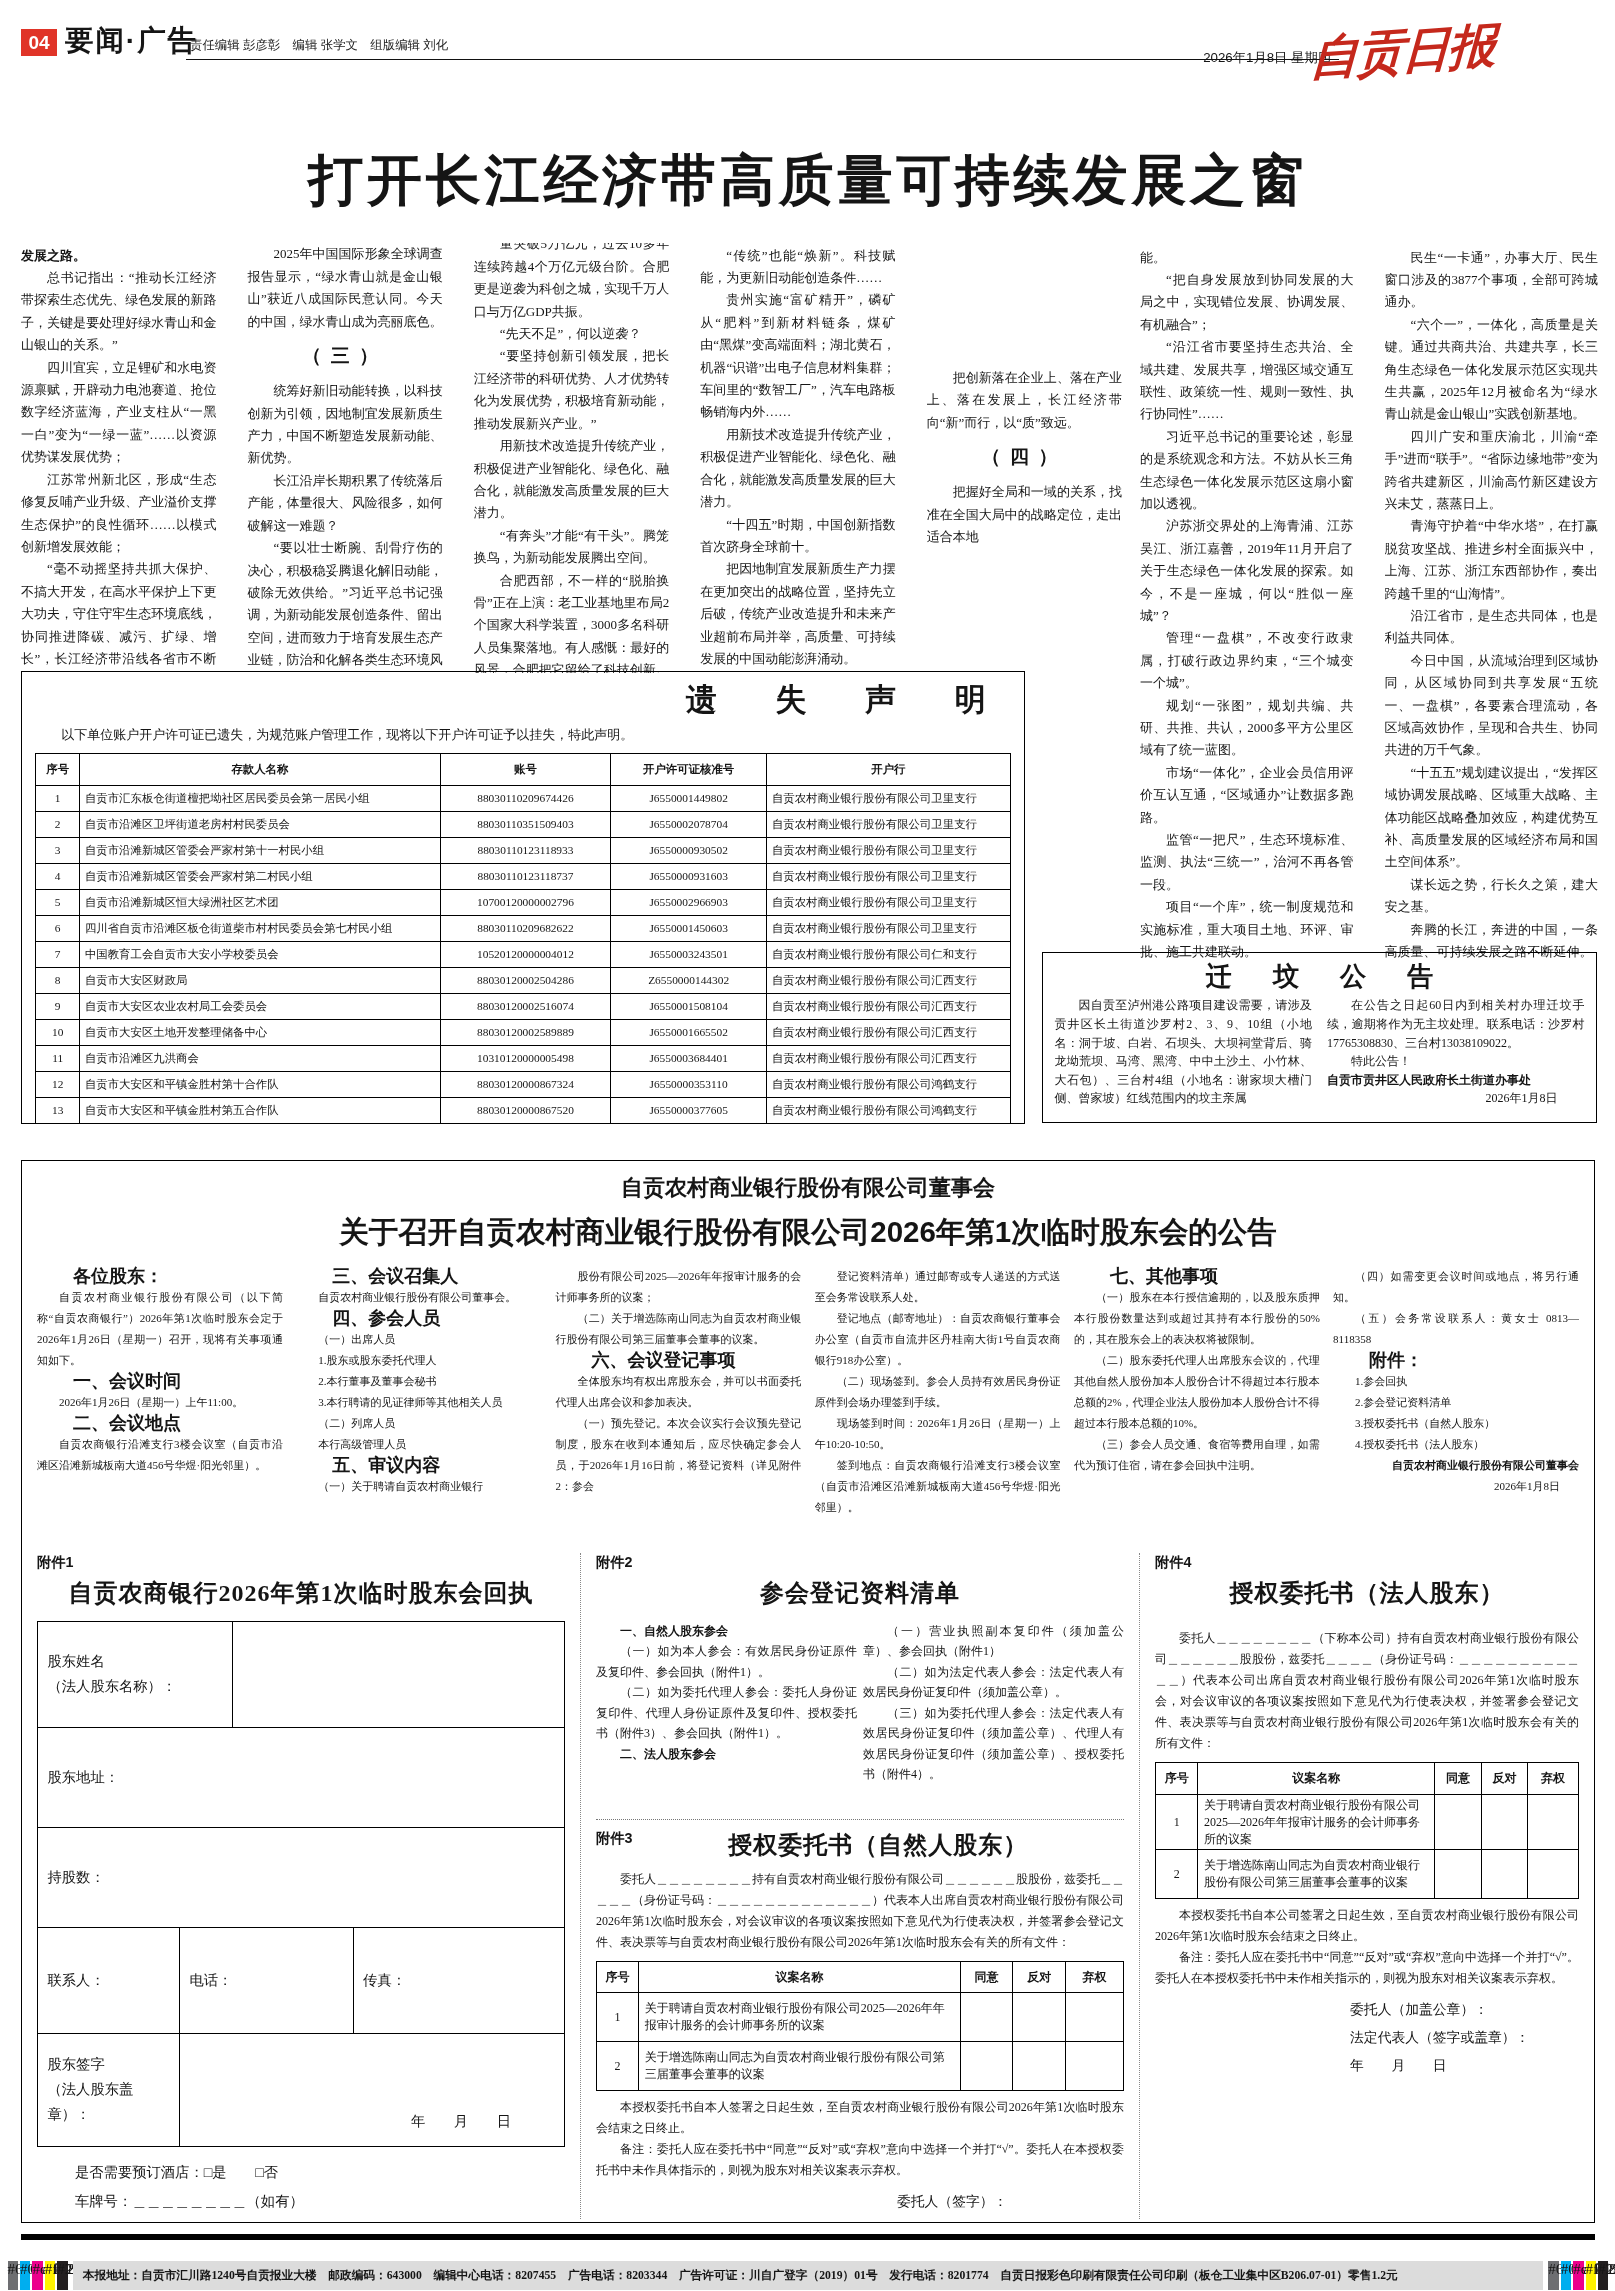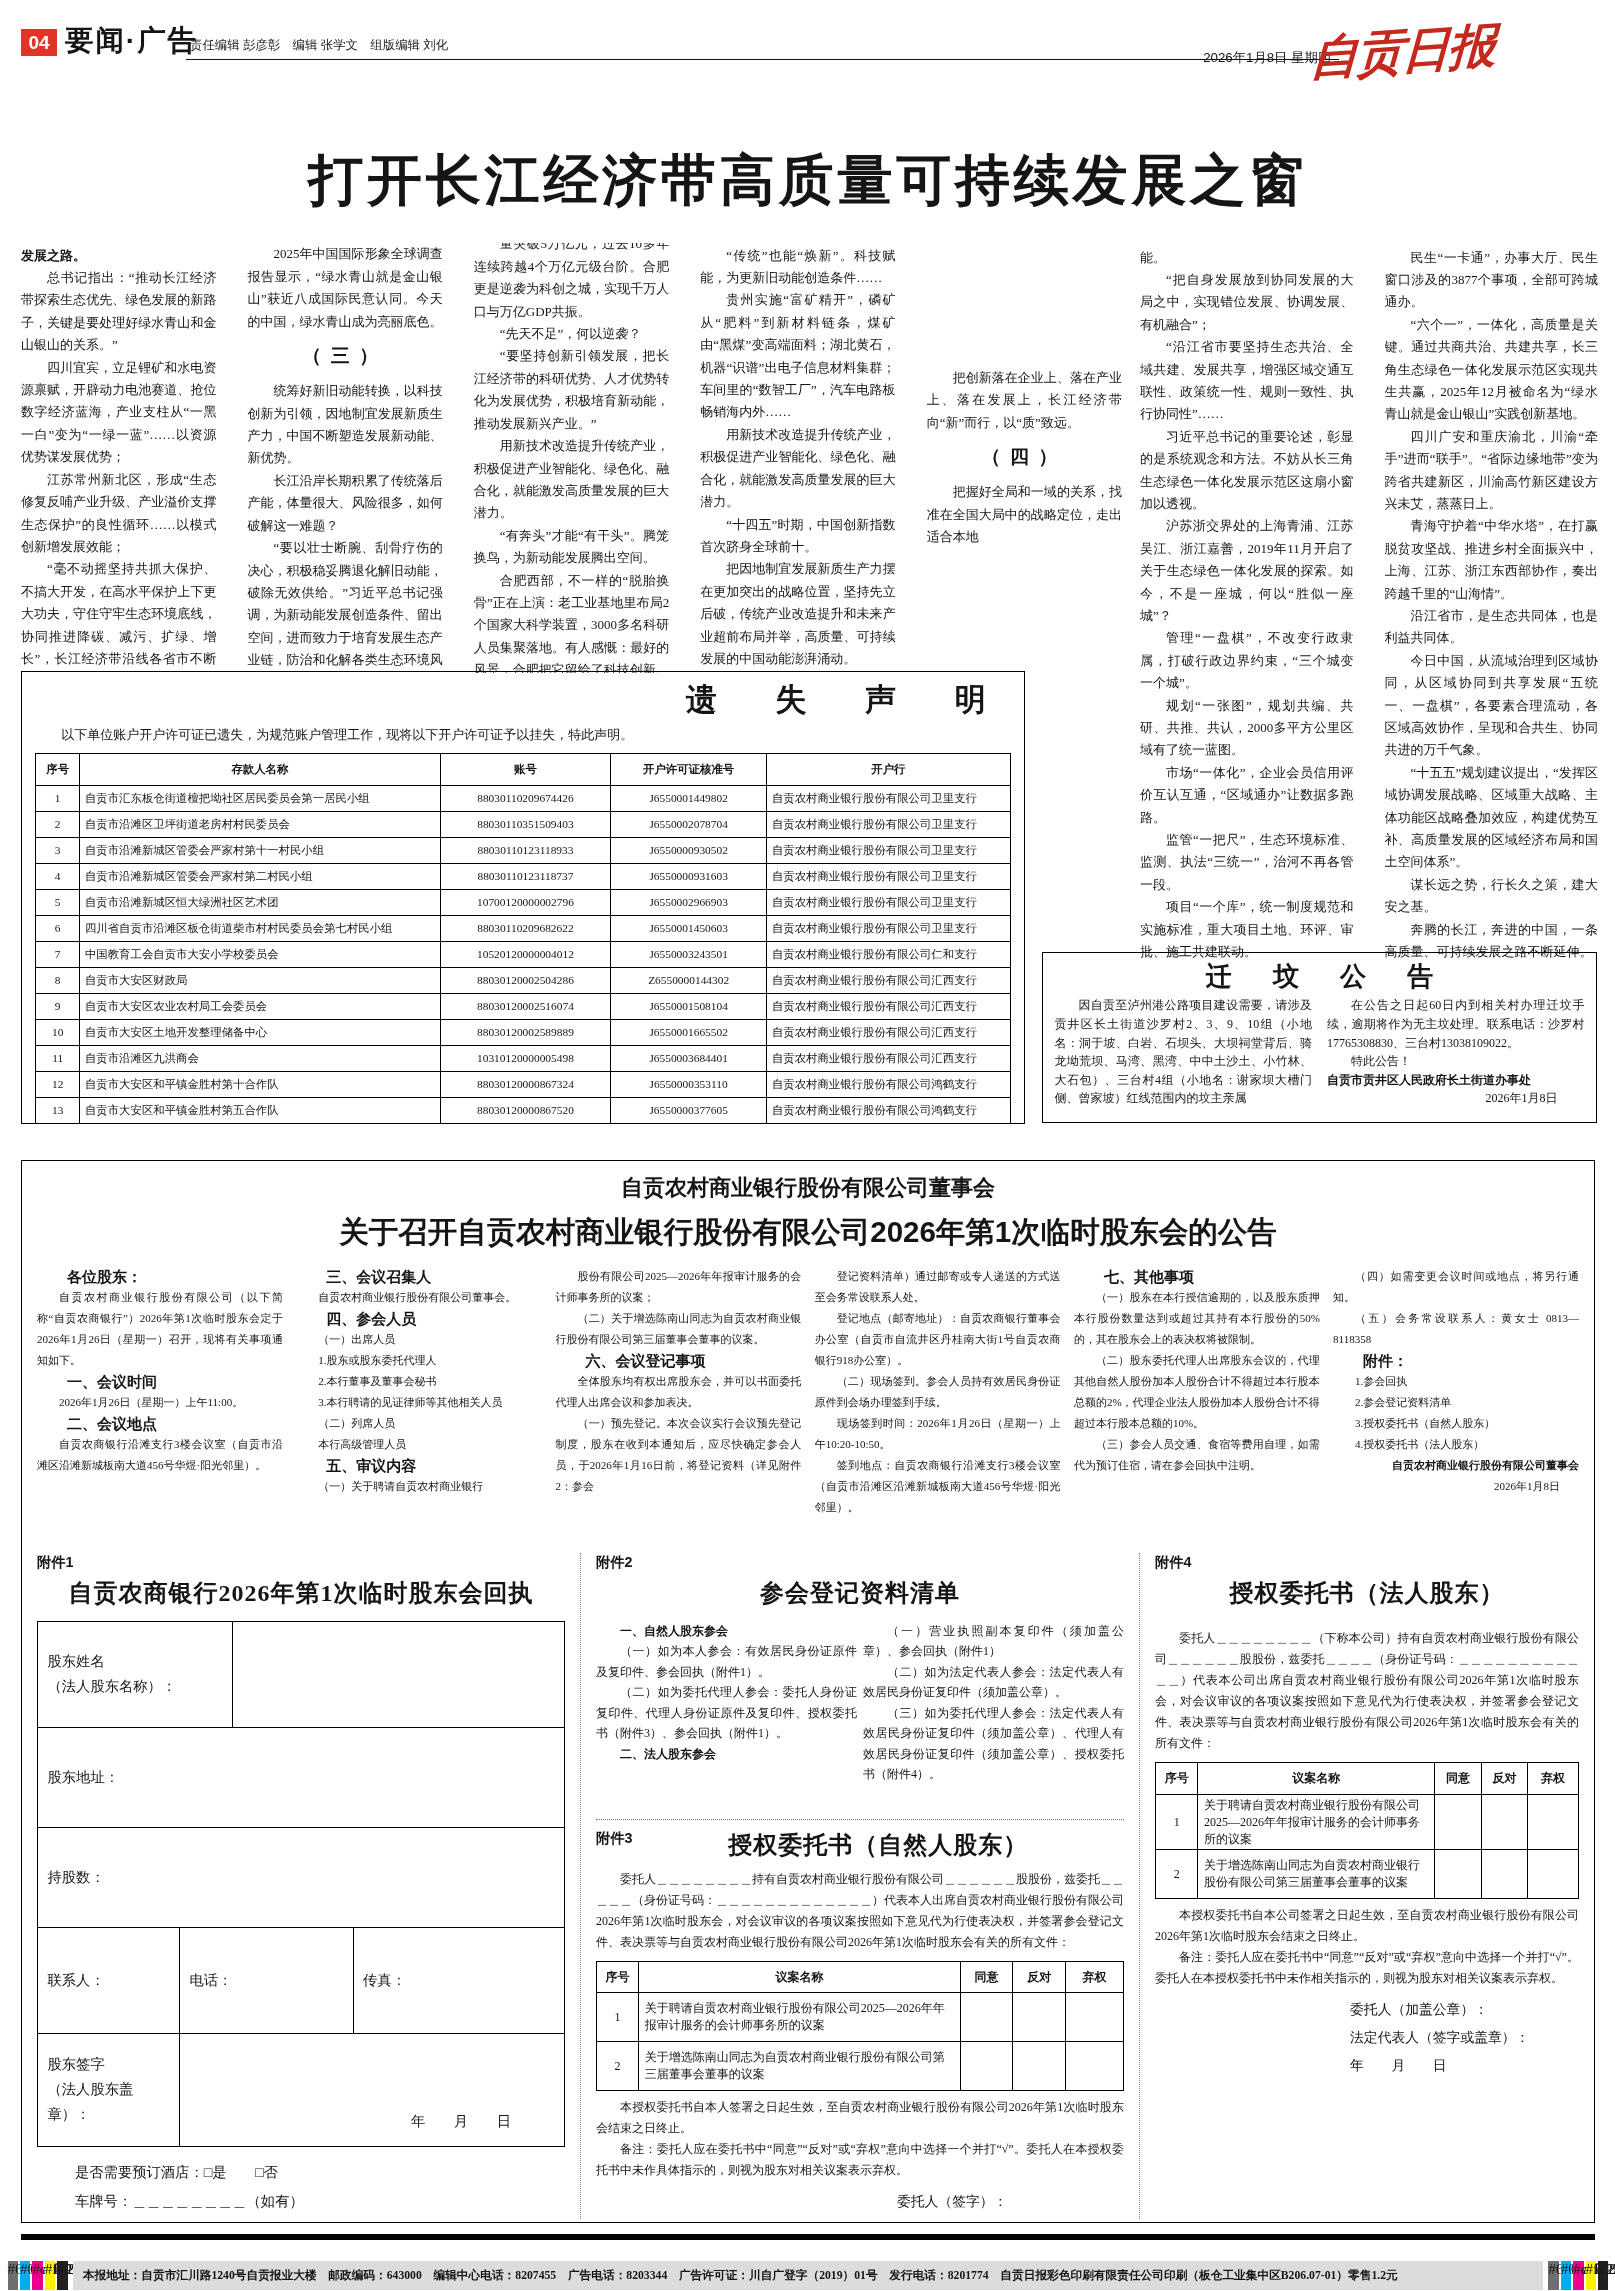--- a/index.html
+++ b/index.html
@@ -44,21 +44,21 @@
   .gcol p{margin:0;font-size:12px;line-height:18.6px;text-align:justify;text-indent:2em;}
   .gcol p.noind{text-indent:2em;}
   .gcol p.signer{font-weight:bold;text-indent:0;text-align:left;}
   .gcol p.gdate{text-align:right;text-indent:0;padding-right:27px;}
   
   .bank-box{margin:25px 21px 0;border:1.9px solid #000;padding:13.3px 15px 9.5px;box-sizing:border-box;height:1063px;overflow:hidden;}
   .bank-t1{text-align:center;font:900 22px/28.5px "Liberation Sans",sans-serif;}
   .bank-t2{text-align:center;font:900 29.5px/40px "Liberation Sans",sans-serif;margin-top:9.5px;}
   .bank-cols{display:flex;gap:13.3px;height:272px;margin-top:13.3px;overflow:hidden;}
   .bank-cols .col p{font-size:11px;line-height:21px;}
-  .bank-cols .col p.h{font-weight:bold;font-family:"Liberation Sans",sans-serif;font-size:15px;}
+  .bank-cols .col p.h{font-weight:bold;font-family:"Liberation Sans",sans-serif;font-size:18px;}
   .bank-cols .col p.right{text-align:right;text-indent:0;font-weight:bold;}
   .bank-cols .col p.rdate{text-align:right;text-indent:0;padding-right:19px;}
   
   .attach{display:flex;margin-top:15px;height:666px;overflow:hidden;}
   .attA{width:528px;padding-right:15px;}
   .attB{width:528px;border-left:1.9px dotted #888;padding:0 15px;}
   .attC{flex:1;border-left:1.9px dotted #888;padding-left:15px;}
   .att-label{font:bold 14.3px/19px "Liberation Sans",sans-serif;}
   .att-title{text-align:center;font:bold 24px/32px "Liberation Serif",serif;letter-spacing:1px;margin:5.7px 0 11.4px;}
   .att-title.inline{flex:1;margin:0;}

